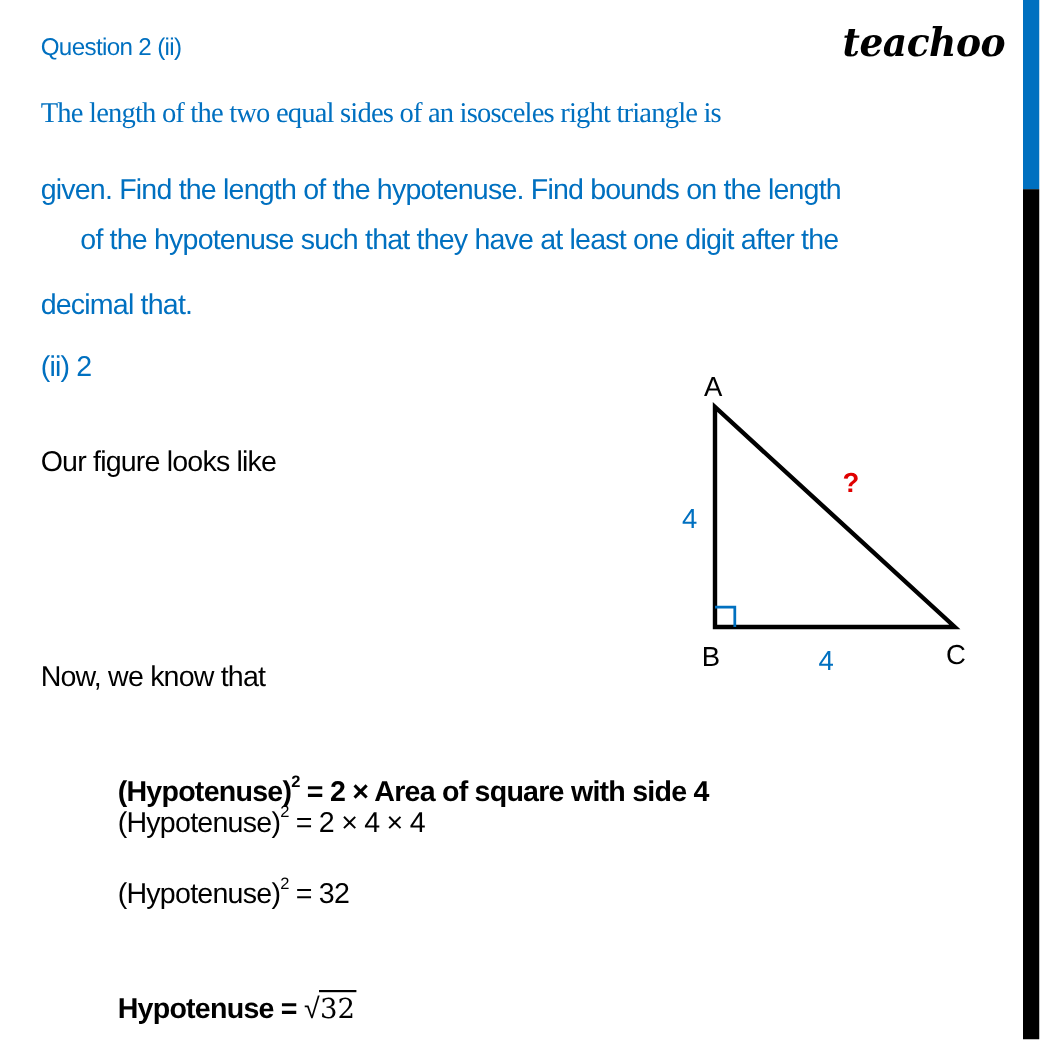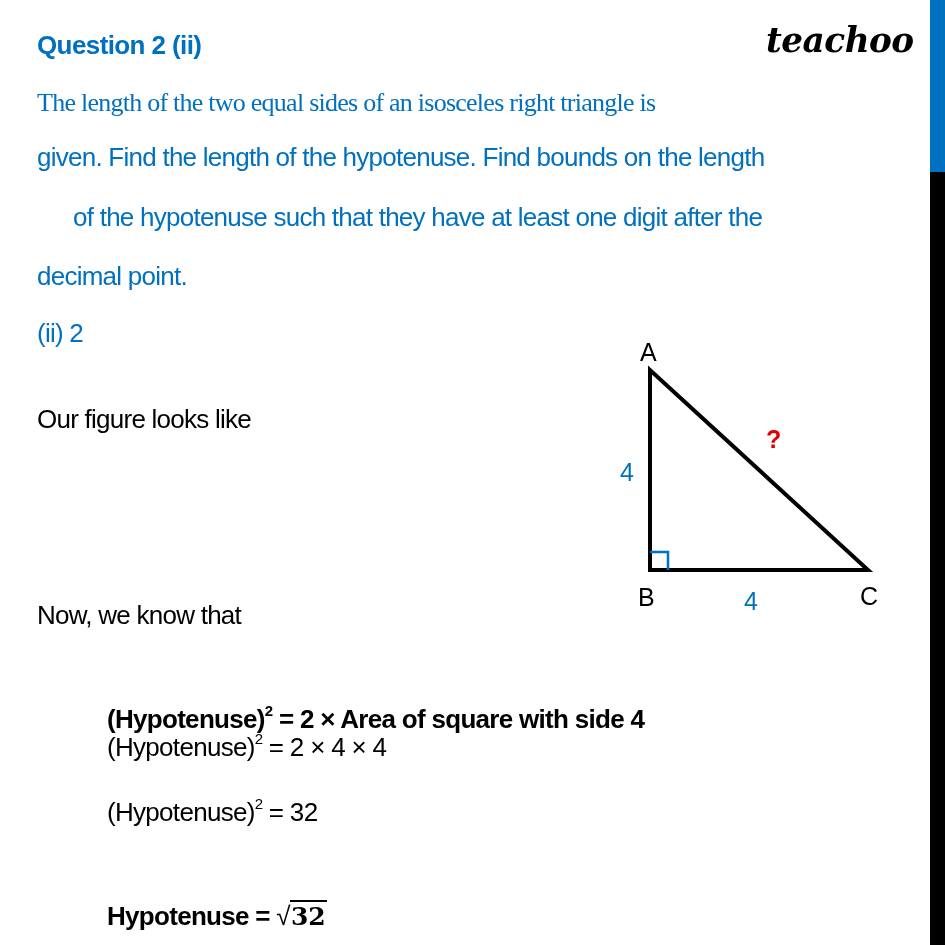--- a/index.html
+++ b/index.html
@@ -1,47 +1,47 @@
 <!DOCTYPE html>
 <html><head>
 <meta charset="utf-8">
 <style>
   html, body { margin:0; padding:0; }
   body { width:945px; height:945px; background:#ffffff; position:relative; overflow:hidden;
          font-family:"Liberation Sans", sans-serif; color:#000; }
   .abs { position:absolute; white-space:nowrap; }
   .blue { color:#0070C0; }
-  .q-title { left:37px; top:30px; font-size:26px; font-weight:bold; letter-spacing:-0.6px; }
+  .q-title { left:37px; top:30px; font-size:22px; font-weight:normal; letter-spacing:-0.6px; }
   .logo { left:766px; top:18px; font-family:"DejaVu Serif", serif; font-style:italic; font-weight:bold;
           font-size:36px; letter-spacing:-0.5px; transform:scaleX(0.95); transform-origin:left; }
   .qline { left:37px; font-size:26px; letter-spacing:-0.75px; transform-origin:left; }
   .body-text { font-size:26px; letter-spacing:-0.75px; }
   .sidebar-blue { left:930px; top:0; width:15px; height:172px; background:#0070C0; }
   .sidebar-black { left:930px; top:172px; width:15px; height:773px; background:#000; }
   .lbl { font-size:25px; }
   .red { color:#E00000; font-weight:bold; }
   sup { font-size:15px; vertical-align:top; position:relative; top:-2px; }
   .eq { left:107px; font-size:26px; letter-spacing:-0.7px; }
   .bold { font-weight:bold;margin-top:37px; }
   .sqrt { display:inline-block; position:relative; }
-  .sqrt-bar { border-top:2px solid #000; padding:0 1px; font-family:"DejaVu Serif", serif; font-weight:bold; font-size:25px; letter-spacing:0;text-align:center; }
+  .sqrt-bar { border-top:2px solid #000; padding:0 1px; font-family:"DejaVu Serif", serif; font-weight:normal; font-size:25px; letter-spacing:0;text-align:center; }
 </style>
 </head>
 <body>
 
 <div class="abs sidebar-blue"></div>
 <div class="abs sidebar-black"></div>
 
 <div class="abs q-title blue">Question 2 (ii)</div>
 <div class="abs logo">teachoo</div>
 
 <div class="abs qline blue" style="top:88px;font-family:Liberation Serif, serif;">The length of the two equal sides of an isosceles right triangle is</div>
-<div class="abs qline blue" style="top:142px;text-align:center;">given. Find the length of the hypotenuse. Find bounds on the length</div>
+<div class="abs qline blue" style="top:157px;text-align:center;">given. Find the length of the hypotenuse. Find bounds on the length</div>
 <div class="abs qline blue" style="top:202px;margin-left:36px;">of the hypotenuse such that they have at least one digit after the</div>
-<div class="abs qline blue" style="top:261px;">decimal point.</div>
+<div class="abs qline blue" style="top:261px;">decimal that.</div>
 <div class="abs qline blue" style="top:318px;">(ii) 2</div>
 
 <div class="abs body-text" style="left:37px; top:404px;text-align:center;">Our figure looks like</div>
 <div class="abs body-text" style="left:37px; top:600px;">Now, we know that</div>
 
 <svg class="abs" style="left:600px; top:330px;" width="300" height="290">
   <polygon points="50,40 50,240 268,240" fill="none" stroke="#000" stroke-width="4" stroke-linejoin="miter"></polygon>
   <polyline points="50,222 68,222 68,240" fill="none" stroke="#0070C0" stroke-width="2.5"></polyline>
 </svg>
 <div class="abs lbl" style="left:640px; top:338px;">A</div>

